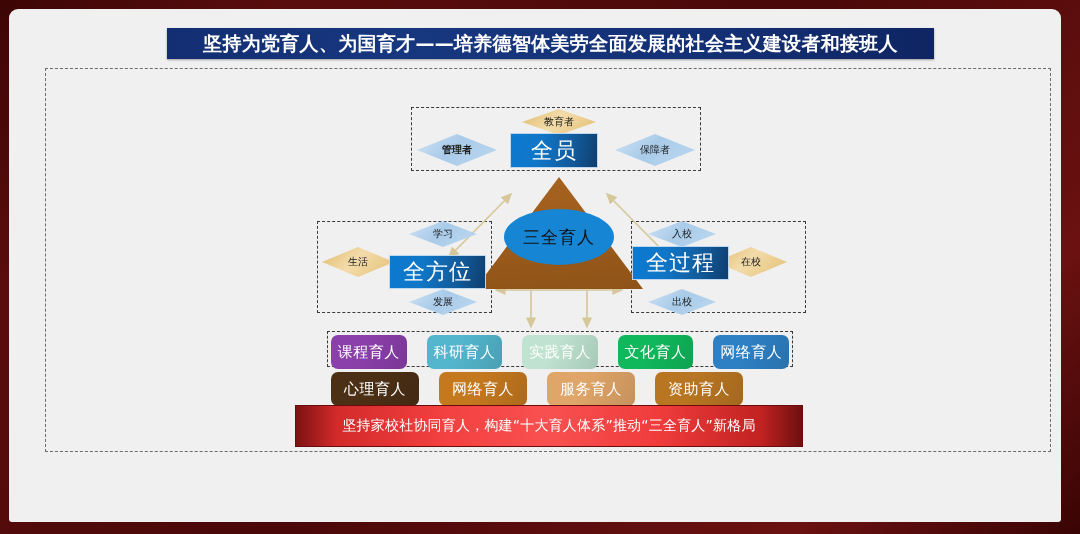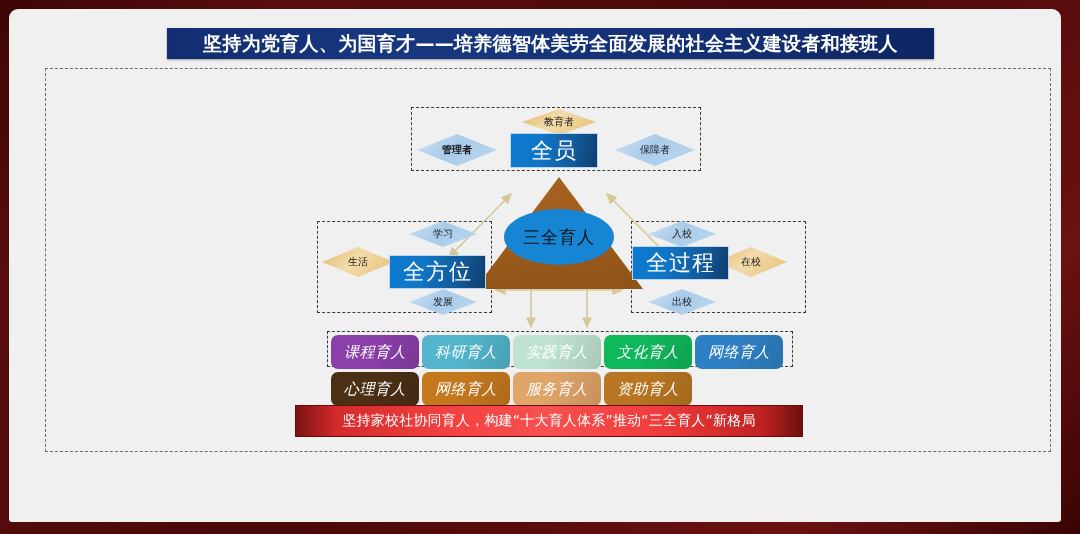--- a/index.html
+++ b/index.html
@@ -149,44 +149,43 @@
 
   
   #matrix {
     position: absolute;
     left: 322px;
     top: 326px;
     width: 458px;
   }
   .matrix-row {
     display: flex;
-    gap: 3px;
+    gap: 20px;
     margin-bottom: 3px;
-    font-style: italic;
   }
   .cell {
     width: 88px;
     height: 34px;
     border-radius: 7px;
     display: flex;
     align-items: center;
     justify-content: center;
     color: #ffffff;
     font-size: 15px;
     letter-spacing: 0.5px;
     box-sizing: border-box;
   }
 
   
   #red-banner {
     position: absolute;
     left: 286px;
     top: 396px;
     width: 508px;
-    height: 32px;
+    height: 42px;
     background: linear-gradient(90deg, #7c1212 0%, #d32a2a 8%, #f44141 30%, #f85050 50%, #f03b3b 72%, #c02222 92%, #6e0f0f 100%);
     border: 1px solid #6b0c0c;
     display: flex;
     align-items: center;
     justify-content: center;
     box-sizing: border-box;
   }
   #red-banner-text {
     color: #ffffff;
     font-size: 14px;

